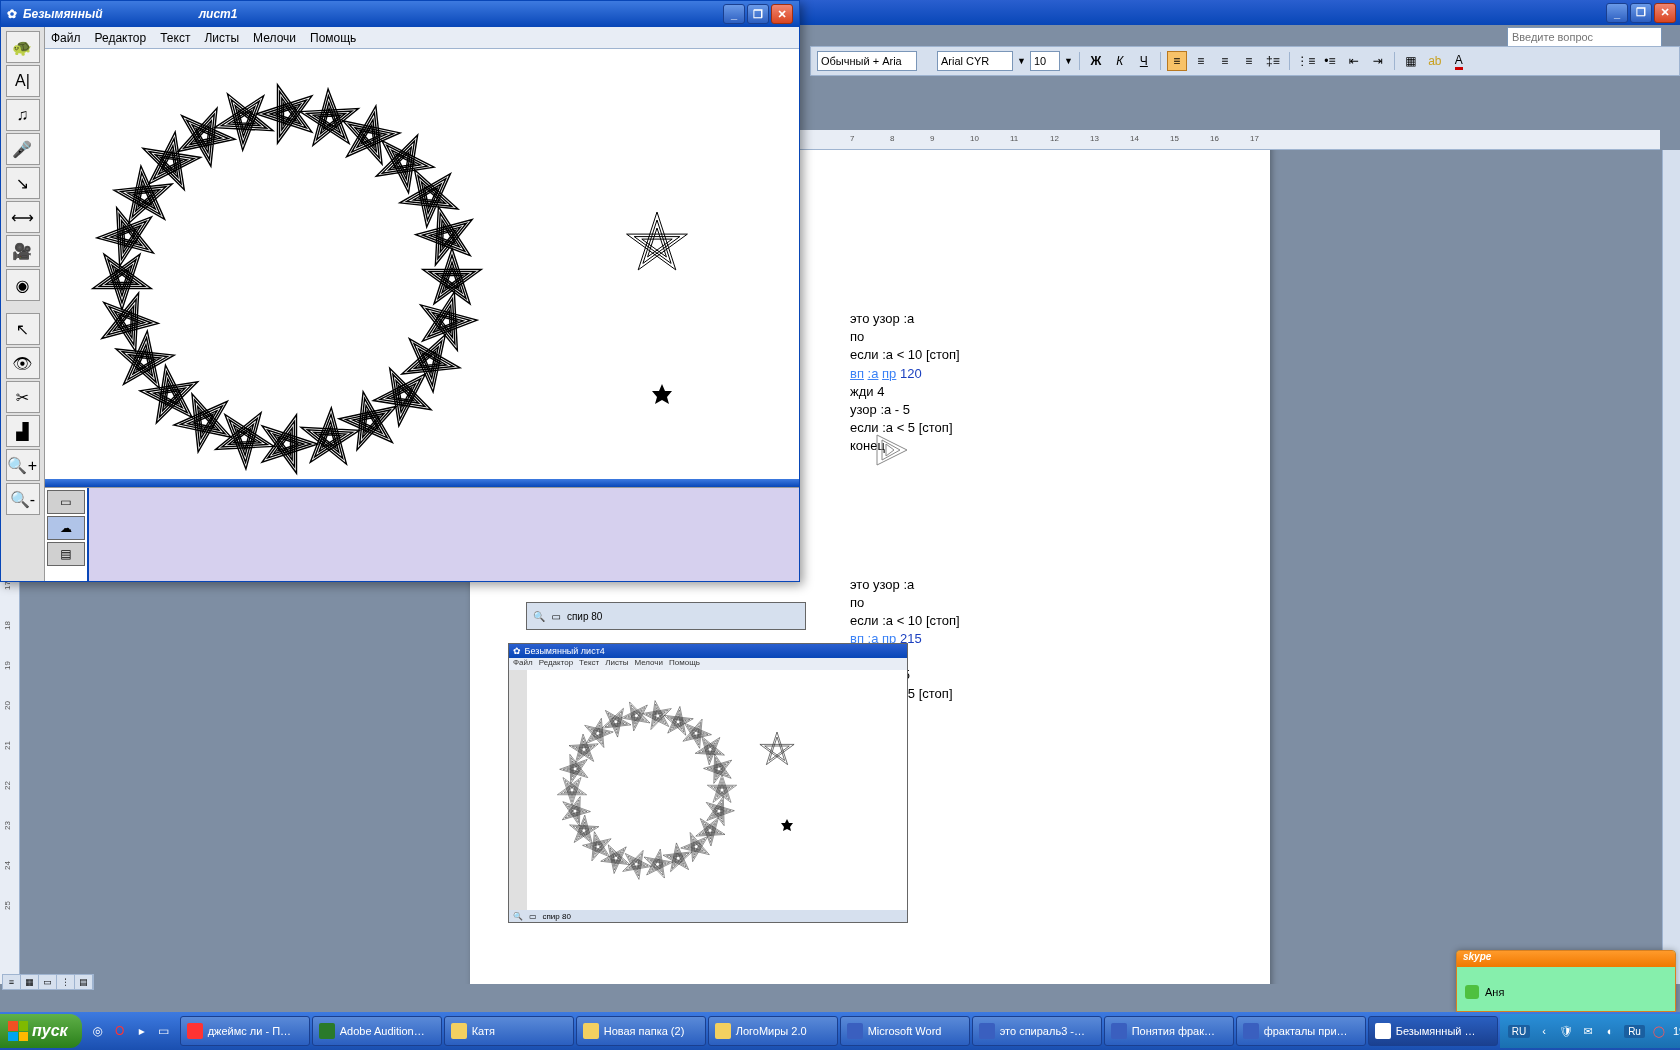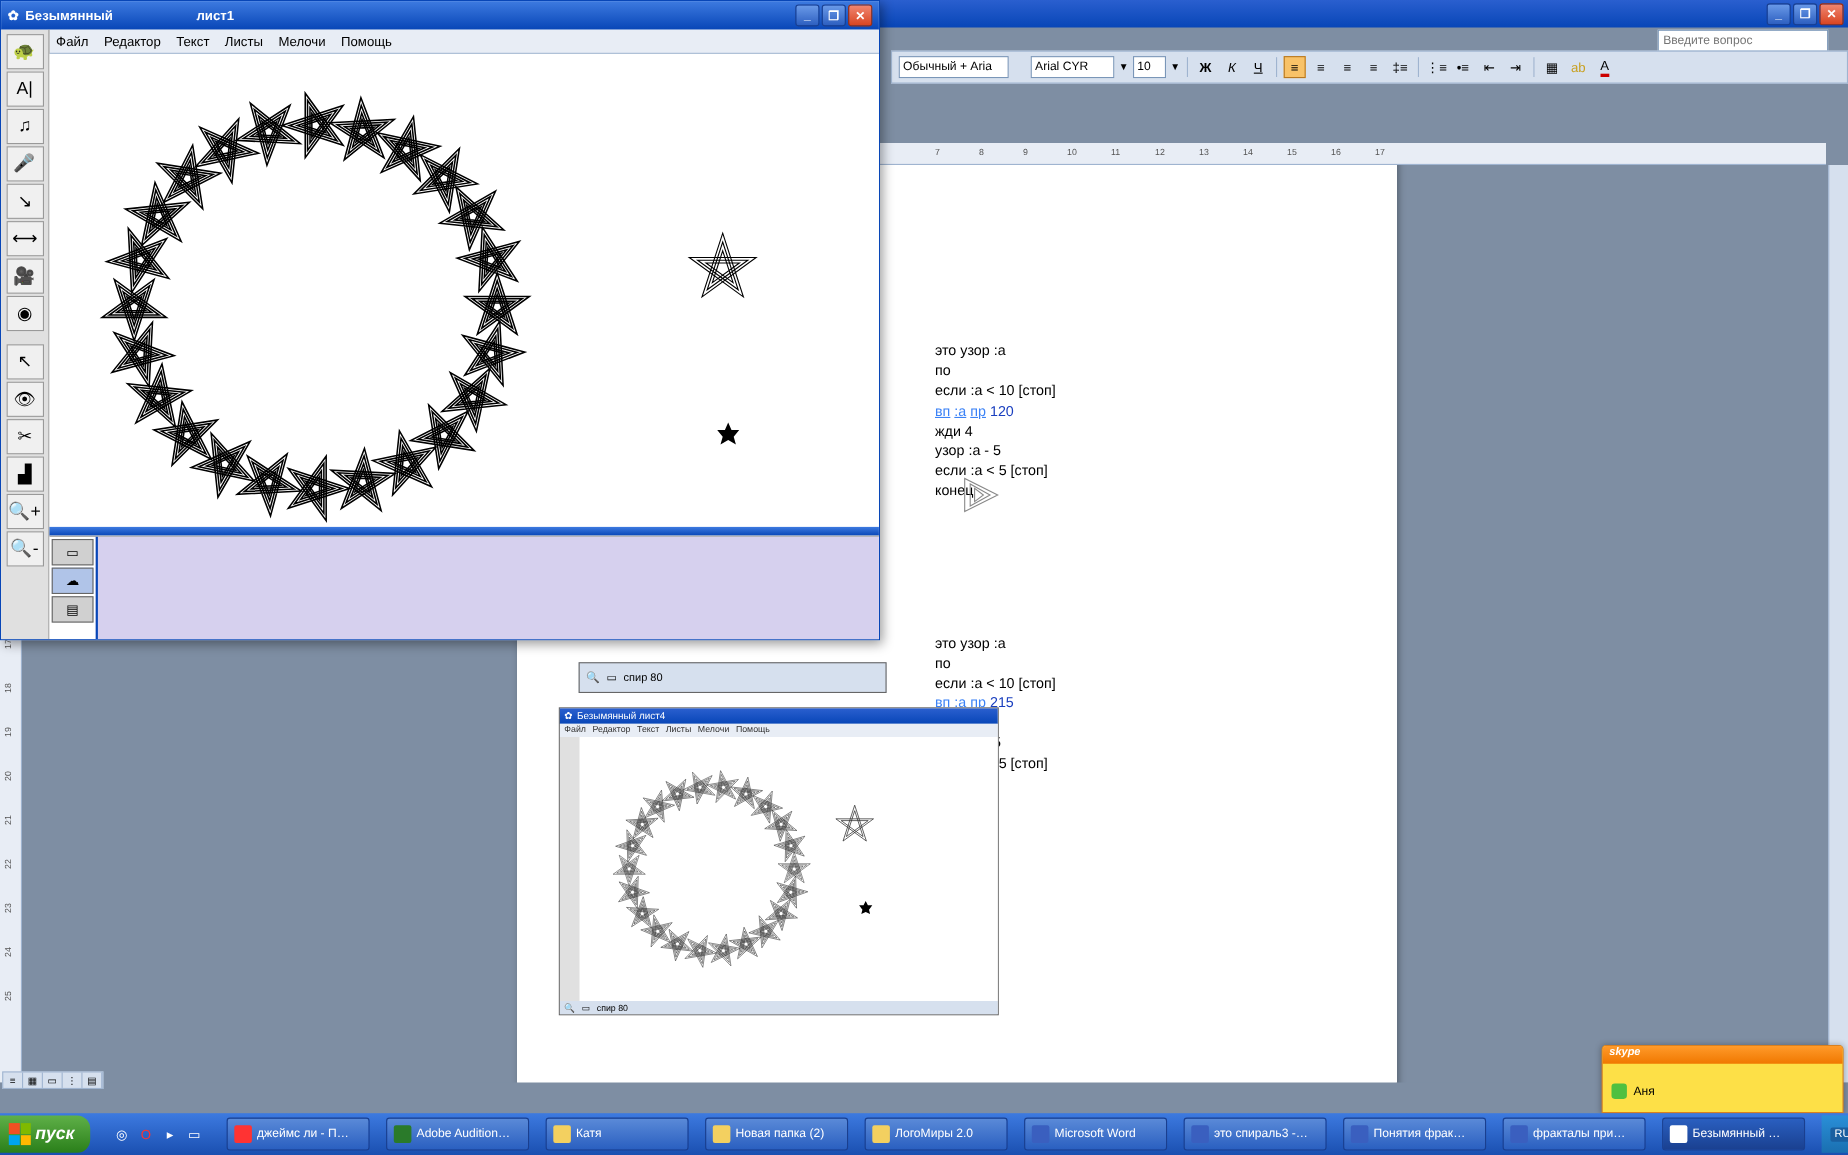--- a/index.html
+++ b/index.html
@@ -35,46 +35,46 @@
 .mini-caption { position: absolute; left: 506px; top: 452px; width: 280px; height: 28px; background: #d6e0ee; border: 1px solid #666; display: flex; align-items: center; gap: 6px; padding: 0 6px; font-size: 10px; }
 .mini-triangle { position: absolute; left: 852px; top: 280px; }
 .word-status { position: absolute; bottom: 0; left: 0; right: 0; height: 22px; background: #d6e0ee; border-top: 1px solid #9fb4d0; display: flex; align-items: center; font-size: 11px; padding: 0 8px; gap: 14px; color: #333; }
 .word-status .dim { color: #999; }
 .view-btns { position: absolute; left: 2px; bottom: 22px; height: 16px; display: flex; background: #d6e0ee; border: 1px solid #9fb4d0; }
 .view-btns div { width: 18px; height: 14px; border-right: 1px solid #9fb4d0; font-size: 9px; display: flex; align-items: center; justify-content: center; cursor: pointer; }
 
 
 .logo-window { position: absolute; top: 0; left: 0; width: 800px; height: 582px; background: #fff; border: 1px solid #0846b7; box-shadow: 3px 3px 10px rgba(0,0,0,.4); }
 .logo-titlebar { height: 26px; background: linear-gradient(#3d7ae0,#0846b7); display: flex; align-items: center; color: #fff; font-size: 12px; font-weight: bold; padding: 0 6px; }
-.logo-titlebar .title-text { flex: 1; display: flex; gap: 76px; }
+.logo-titlebar .title-text { flex: 1; display: flex; gap: 96px; font-style: italic; }
 .logo-titlebar .win-btn { width: 22px; height: 20px; margin-left: 2px; background: linear-gradient(#6a9ae8,#2d5fc0); border: 1px solid #1a3f8f; border-radius: 3px; display: flex; align-items: center; justify-content: center; color: #fff; font-size: 11px; cursor: pointer; }
 .logo-titlebar .win-close { background: linear-gradient(#f08671,#d94521); border-color: #a02f10; }
 .logo-menubar { height: 22px; background: #e8edf5; display: flex; align-items: center; padding: 0 6px; gap: 14px; font-size: 12px; border-bottom: 1px solid #9fb4d0; margin-left: 44px; }
 .logo-menubar span { cursor: pointer; }
 .logo-toolbox { position: absolute; left: 0; top: 26px; width: 44px; bottom: 0; background: #e0e0e0; border-right: 1px solid #999; display: flex; flex-direction: column; align-items: center; padding-top: 4px; gap: 2px; }
 .tool { width: 34px; height: 32px; border: 1px solid #999; background: #f0f0f0; display: flex; align-items: center; justify-content: center; font-size: 16px; cursor: pointer; }
 .tool.gap { margin-top: 10px; }
 .logo-canvas { position: absolute; left: 44px; top: 48px; right: 0; height: 430px; background: #fff; }
 .logo-splitter { position: absolute; left: 44px; top: 478px; right: 0; height: 8px; background: linear-gradient(#3d7ae0,#0846b7); }
 .logo-command-strip { position: absolute; left: 44px; top: 486px; right: 0; bottom: 0; background: #fff; border-top: 1px solid #999; }
 .cmd-tabs { position: absolute; left: 0; top: 0; width: 42px; bottom: 0; display: flex; flex-direction: column; gap: 2px; padding: 2px; }
 .cmd-tab { width: 38px; height: 24px; border: 1px solid #666; background: #d0d0d0; display: flex; align-items: center; justify-content: center; font-size: 12px; cursor: pointer; }
 .cmd-tab.active { background: #b0c4e8; }
 .cmd-area { position: absolute; left: 42px; top: 0; right: 0; bottom: 0; background: #d6d0ee; border-left: 2px solid #0846b7; }
 .word-scroll { position: absolute; right: 0; top: 150px; bottom: 28px; width: 18px; background: #d6e0ee; border-left: 1px solid #9fb4d0; }
 
 
-.skype { position: absolute; right: 4px; bottom: 38px; width: 220px; height: 62px; background: #fde047; border: 1px solid #d88020; border-radius: 4px 4px 0 0; box-shadow: 0 0 6px rgba(0,0,0,.3); margin-left: 25px; }
+.skype { position: absolute; right: 4px; bottom: 38px; width: 220px; height: 62px; background: #86efac; border: 1px solid #d88020; border-radius: 4px 4px 0 0; box-shadow: 0 0 6px rgba(0,0,0,.3); margin-left: 25px; }
 .skype-head { height: 16px; background: linear-gradient(#ff9a2a,#f07800); border-radius: 3px 3px 0 0; color: #fff; font-size: 10px; font-weight: bold; font-style: italic; padding: 0 6px; }
 .skype-body { padding: 18px 8px; font-size: 11px; display: flex; align-items: center; gap: 6px; }
 .skype-ic { width: 14px; height: 14px; background: #4fc040; border-radius: 3px; }
 .skype-status { font-size: 10px; color: #777; padding-left: 40px; }
 
 
-.taskbar { position: absolute; bottom: 0; left: 0; right: 0; height: 38px; background: linear-gradient(#3d7ae0,#1a4fb0); display: flex; align-items: center; gap: 13px; }
+.taskbar { position: absolute; bottom: 0; left: 0; right: 0; height: 38px; background: linear-gradient(#3d7ae0,#1a4fb0); display: flex; align-items: center; }
 .start-btn { height: 34px; padding: 0 14px 0 8px; background: linear-gradient(#5fb048,#2a7f1a); border-radius: 0 12px 12px 0; color: #fff; font-weight: bold; font-style: italic; font-size: 16px; display: flex; align-items: center; gap: 4px; cursor: pointer; }
 .start-logo { width: 20px; height: 20px; display: grid; grid-template: 1fr 1fr / 1fr 1fr; gap: 1px; }
 .start-logo div:nth-child(1){background:#f25022}.start-logo div:nth-child(2){background:#7fba00}.start-logo div:nth-child(3){background:#00a4ef}.start-logo div:nth-child(4){background:#ffb900}
 .ql { display: flex; gap: 2px; margin: 0 6px; }
 .ql div { width: 20px; height: 24px; display: flex; align-items: center; justify-content: center; cursor: pointer; font-size: 12px; color: #fff; }
 .task-item { height: 30px; min-width: 130px; max-width: 140px; margin-right: 2px; background: linear-gradient(#5a8ad8,#2a5fc0); border: 1px solid #1a3f8f; border-radius: 3px; display: flex; align-items: center; padding: 0 6px; color: #fff; font-size: 11px; gap: 5px; cursor: pointer; overflow: hidden; white-space: nowrap; }
 .task-item.active { background: linear-gradient(#2a5fc0,#1a4090); }
 .task-ic { width: 16px; height: 16px; background: #fff; border-radius: 2px; flex-shrink: 0; }
 .tray { margin-left: auto; height: 34px; background: linear-gradient(#2a8fd8,#1a6fb0); display: flex; align-items: center; padding: 0 8px; gap: 6px; color: #fff; font-size: 11px; }
 .tray-ic { width: 16px; height: 16px; display: flex; align-items: center; justify-content: center; font-size: 11px; }

